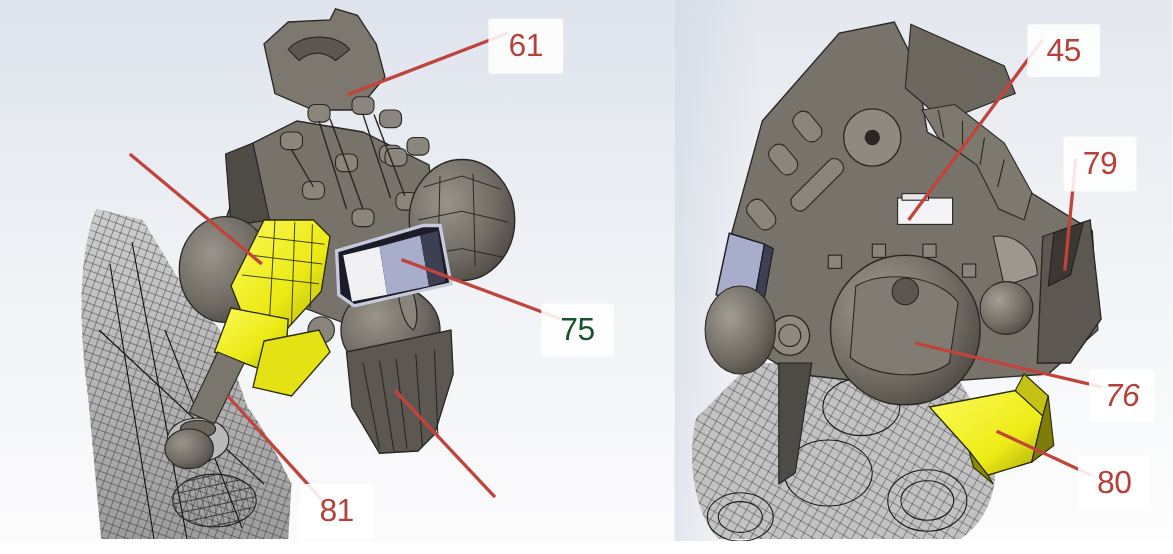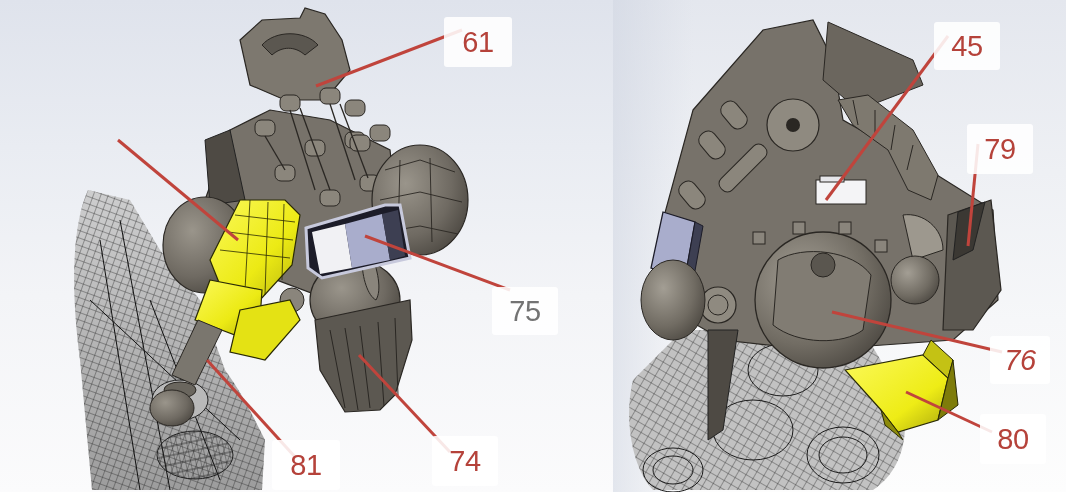--- a/index.html
+++ b/index.html
@@ -248,22 +248,21 @@
     <line id="ld-2" stroke="#c0443c" stroke-width="3" x1="365" y1="236" x2="510" y2="290"></line>
     <line id="ld-3" stroke="#c0443c" stroke-width="3" x1="207" y1="360" x2="296" y2="458"></line>
     <line id="ld-4" stroke="#c0443c" stroke-width="3" x1="359" y1="355" x2="450" y2="452"></line>
     <line id="ld-5" stroke="#c0443c" stroke-width="3" x1="826" y1="200" x2="948" y2="36"></line>
     <line id="ld-6" stroke="#c0443c" stroke-width="3" x1="968" y1="246" x2="978" y2="144"></line>
     <line id="ld-7" stroke="#c0443c" stroke-width="3" x1="832" y1="312" x2="1002" y2="352"></line>
     <line id="ld-8" stroke="#c0443c" stroke-width="3" x1="906" y1="392" x2="992" y2="432"></line>
   </svg>
 
   <div class="label-box" id="lb-0" style="left: 444px; top: 17px; width: 68px; height: 50px; color: rgb(181, 66, 58);">61</div>
-  <div class="label-box" id="lb-2" style="left: 492px; top: 276px; width: 66px; height: 48px; color: #737373; margin-top: 11px;">75</div>
+  <div class="label-box" id="lb-2" style="left: 492px; top: 276px; width: 66px; height: 48px; color: #14532d;">75</div>
   <div class="label-box" id="lb-3" style="left: 272px; top: 440px; width: 68px; height: 50px; color: rgb(181, 66, 58); text-align: right;">81</div>
-  <div class="label-box" id="lb-4" style="left: 432px; top: 436px; width: 66px; height: 50px; color: rgb(181, 66, 58);">74</div>
   <div class="label-box" id="lb-5" style="left: 934px; top: 22px; width: 66px; height: 48px; color: rgb(181, 66, 58);">45</div>
   <div class="label-box" id="lb-6" style="left: 954px; top: 124px; width: 66px; height: 50px; color: rgb(181, 66, 58); margin-left: 13px;">79</div>
   <div class="label-box" id="lb-7" style="left: 990px; top: 336px; width: 60px; height: 48px; color: rgb(181, 66, 58); font-style: italic;">76</div>
   <div class="label-box" id="lb-8" style="left: 980px; top: 414px; width: 66px; height: 50px; color: rgb(181, 66, 58);">80</div>
 
   <div class="bottom-strip"></div>
 </div>
 
 </body></html>

